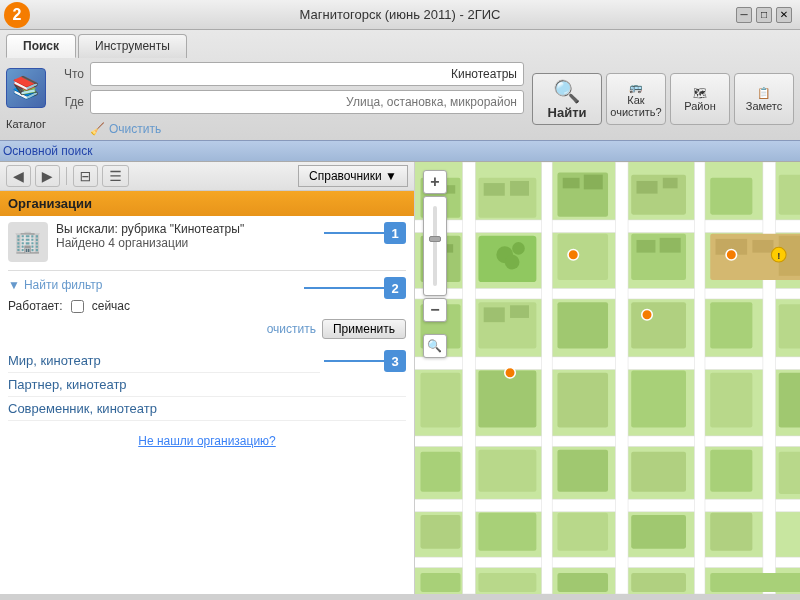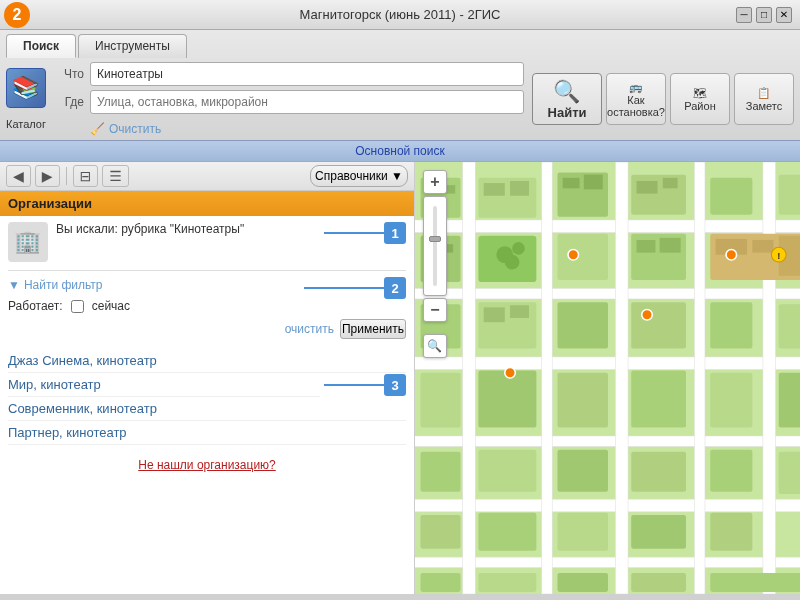--- a/index.html
+++ b/index.html
@@ -66,20 +66,21 @@
     .search-label { width: 30px; text-align: right; color: #555; font-size: 12px; margin-right: 6px; }
     .search-input {
       flex: 1;
       height: 24px;
       border: 1px solid #aaa;
       border-radius: 3px;
       padding: 2px 6px;
       font-size: 12px;
       background: white;
       color: #333;
+      text-align: right;
     }
     .search-input.placeholder { color: #999; }
     .clear-btn {
       margin-top: 2px;
       background: none;
       border: none;
       color: #6699cc;
       cursor: pointer;
       font-size: 12px;
       display: flex; align-items: center; gap: 4px;
@@ -111,21 +112,21 @@
       cursor: pointer;
       width: 70px;
       height: 52px;
       display: flex; flex-direction: column; align-items: center; justify-content: center;
     }
     .magnifier { font-size: 22px; }
 
     
     #basic-search-bar {
       background: linear-gradient(to bottom, #b8cce8, #a0b8d8);
-      text-align: center;
+      text-align: left;
       padding: 3px;
       font-size: 12px;
       color: #2244aa;
       border-top: 1px solid #8899bb;
       cursor: pointer;
     }
 
     
     #main {
       display: flex;
@@ -158,22 +159,22 @@
       padding: 2px 6px;
       cursor: pointer;
       font-size: 14px;
       color: #555;
     }
     .nav-separator { width: 1px; height: 18px; background: #bbb; margin: 0 2px; }
     .nav-spacer { flex: 1; }
     .references-btn {
       background: linear-gradient(to bottom, #f5f5f5, #e0e0e0);
       border: 1px solid #aaa;
-      border-radius: 9px;
-      padding: 3px 4px;
+      border-radius: 0;
+      padding: 3px 10px;
       cursor: pointer;
       font-size: 12px;
     }
 
     
     #org-header {
       background: linear-gradient(to bottom, #f5a623, #e8941a);
       padding: 5px 8px;
       font-weight: bold;
       font-size: 13px;
@@ -228,42 +229,42 @@
       justify-content: flex-end;
     }
     .filter-clear-btn {
       background: none; border: none;
       color: #6699cc; cursor: pointer; font-size: 12px;
     }
     .filter-apply-btn {
       background: linear-gradient(to bottom, #f5f5f5, #ddd);
       border: 1px solid #aaa;
       border-radius: 3px;
-      padding: 2px 1px;
+      padding: 2px 10px;
       cursor: pointer;
       font-size: 12px;
     }
 
     .org-list { margin-top: 4px; }
     .org-item {
       color: #336699;
       font-size: 13px;
       padding: 4px 0;
       text-decoration: none;
       display: block;
       cursor: pointer;
       border-bottom: 1px solid #eee;
     }
 
     .not-found-link {
       text-align: center;
       margin-top: 12px;
     }
     .not-found-link a {
-      color: #b91c1c;
+      color: #3b82f6;
       font-size: 12px;
       text-decoration: underline;
       cursor: pointer;
     }
 
     
     .callout-container {
       position: relative;
     }
 
@@ -425,21 +426,21 @@
     </div>
 
     <div style="display:flex; flex-direction:column; gap:4px; margin-left:8px;">
       <div style="display:flex; gap:4px;">
         <button id="find-btn" class="search-action-btn">
           <span class="magnifier">🔍</span>
           <span>Найти</span>
         </button>
         <button class="search-action-btn">
           <span>🚌</span>
-          <span>Как остановка?</span>
+          <span>Как очистить?</span>
         </button>
         <button class="search-action-btn">
           <span>🗺</span>
           <span>Район</span>
         </button>
         <button class="search-action-btn">
           <span>📋</span>
           <span>Заметс</span>
         </button>
       </div>
@@ -464,20 +465,21 @@
     </div>
 
     <div id="org-header">Организации</div>
 
     <div id="org-results">
 
       <div class="result-header callout-container">
         <div class="result-icon">🏢</div>
         <div class="result-text">
           <div>Вы искали: рубрика "Кинотеатры"</div>
+          <div class="found-count">Найдено 4 организации</div>
         </div>
 
         <div style="position:relative; margin-left:auto; display:flex; align-items:center;">
           <div style="width:60px; height:2px; background:#4a90d9;"></div>
           <div class="ann-box">1</div>
         </div>
       </div>
 
       <div class="filter-section">
         <div style="display:flex; align-items:center;">
@@ -496,31 +498,30 @@
           <input type="checkbox" style="">
           <span>сейчас</span>
         </div>
         <div class="filter-actions">
           <button class="filter-clear-btn">очистить</button>
           <button class="filter-apply-btn">Применить</button>
         </div>
       </div>
 
       <div class="org-list callout-container">
-        <a class="org-item">Джаз Синема, кинотеатр</a>
         <div style="display:flex; align-items:center;">
           <a class="org-item" style="flex:1;">Мир, кинотеатр</a>
 
           <div style="display:flex; align-items:center; margin-left:4px;">
             <div style="width:60px; height:2px; background:#4a90d9;"></div>
             <div class="ann-box">3</div>
           </div>
         </div>
+        <a class="org-item">Партнер, кинотеатр</a>
         <a class="org-item">Современник, кинотеатр</a>
-        <a class="org-item">Партнер, кинотеатр</a>
       </div>
 
       <div class="not-found-link">
         <a>Не нашли организацию?</a>
       </div>
     </div>
   </div>
 
   <div id="map-area">
     <svg id="map-svg" viewBox="0 0 385 410" preserveAspectRatio="xMidYMid slice">

